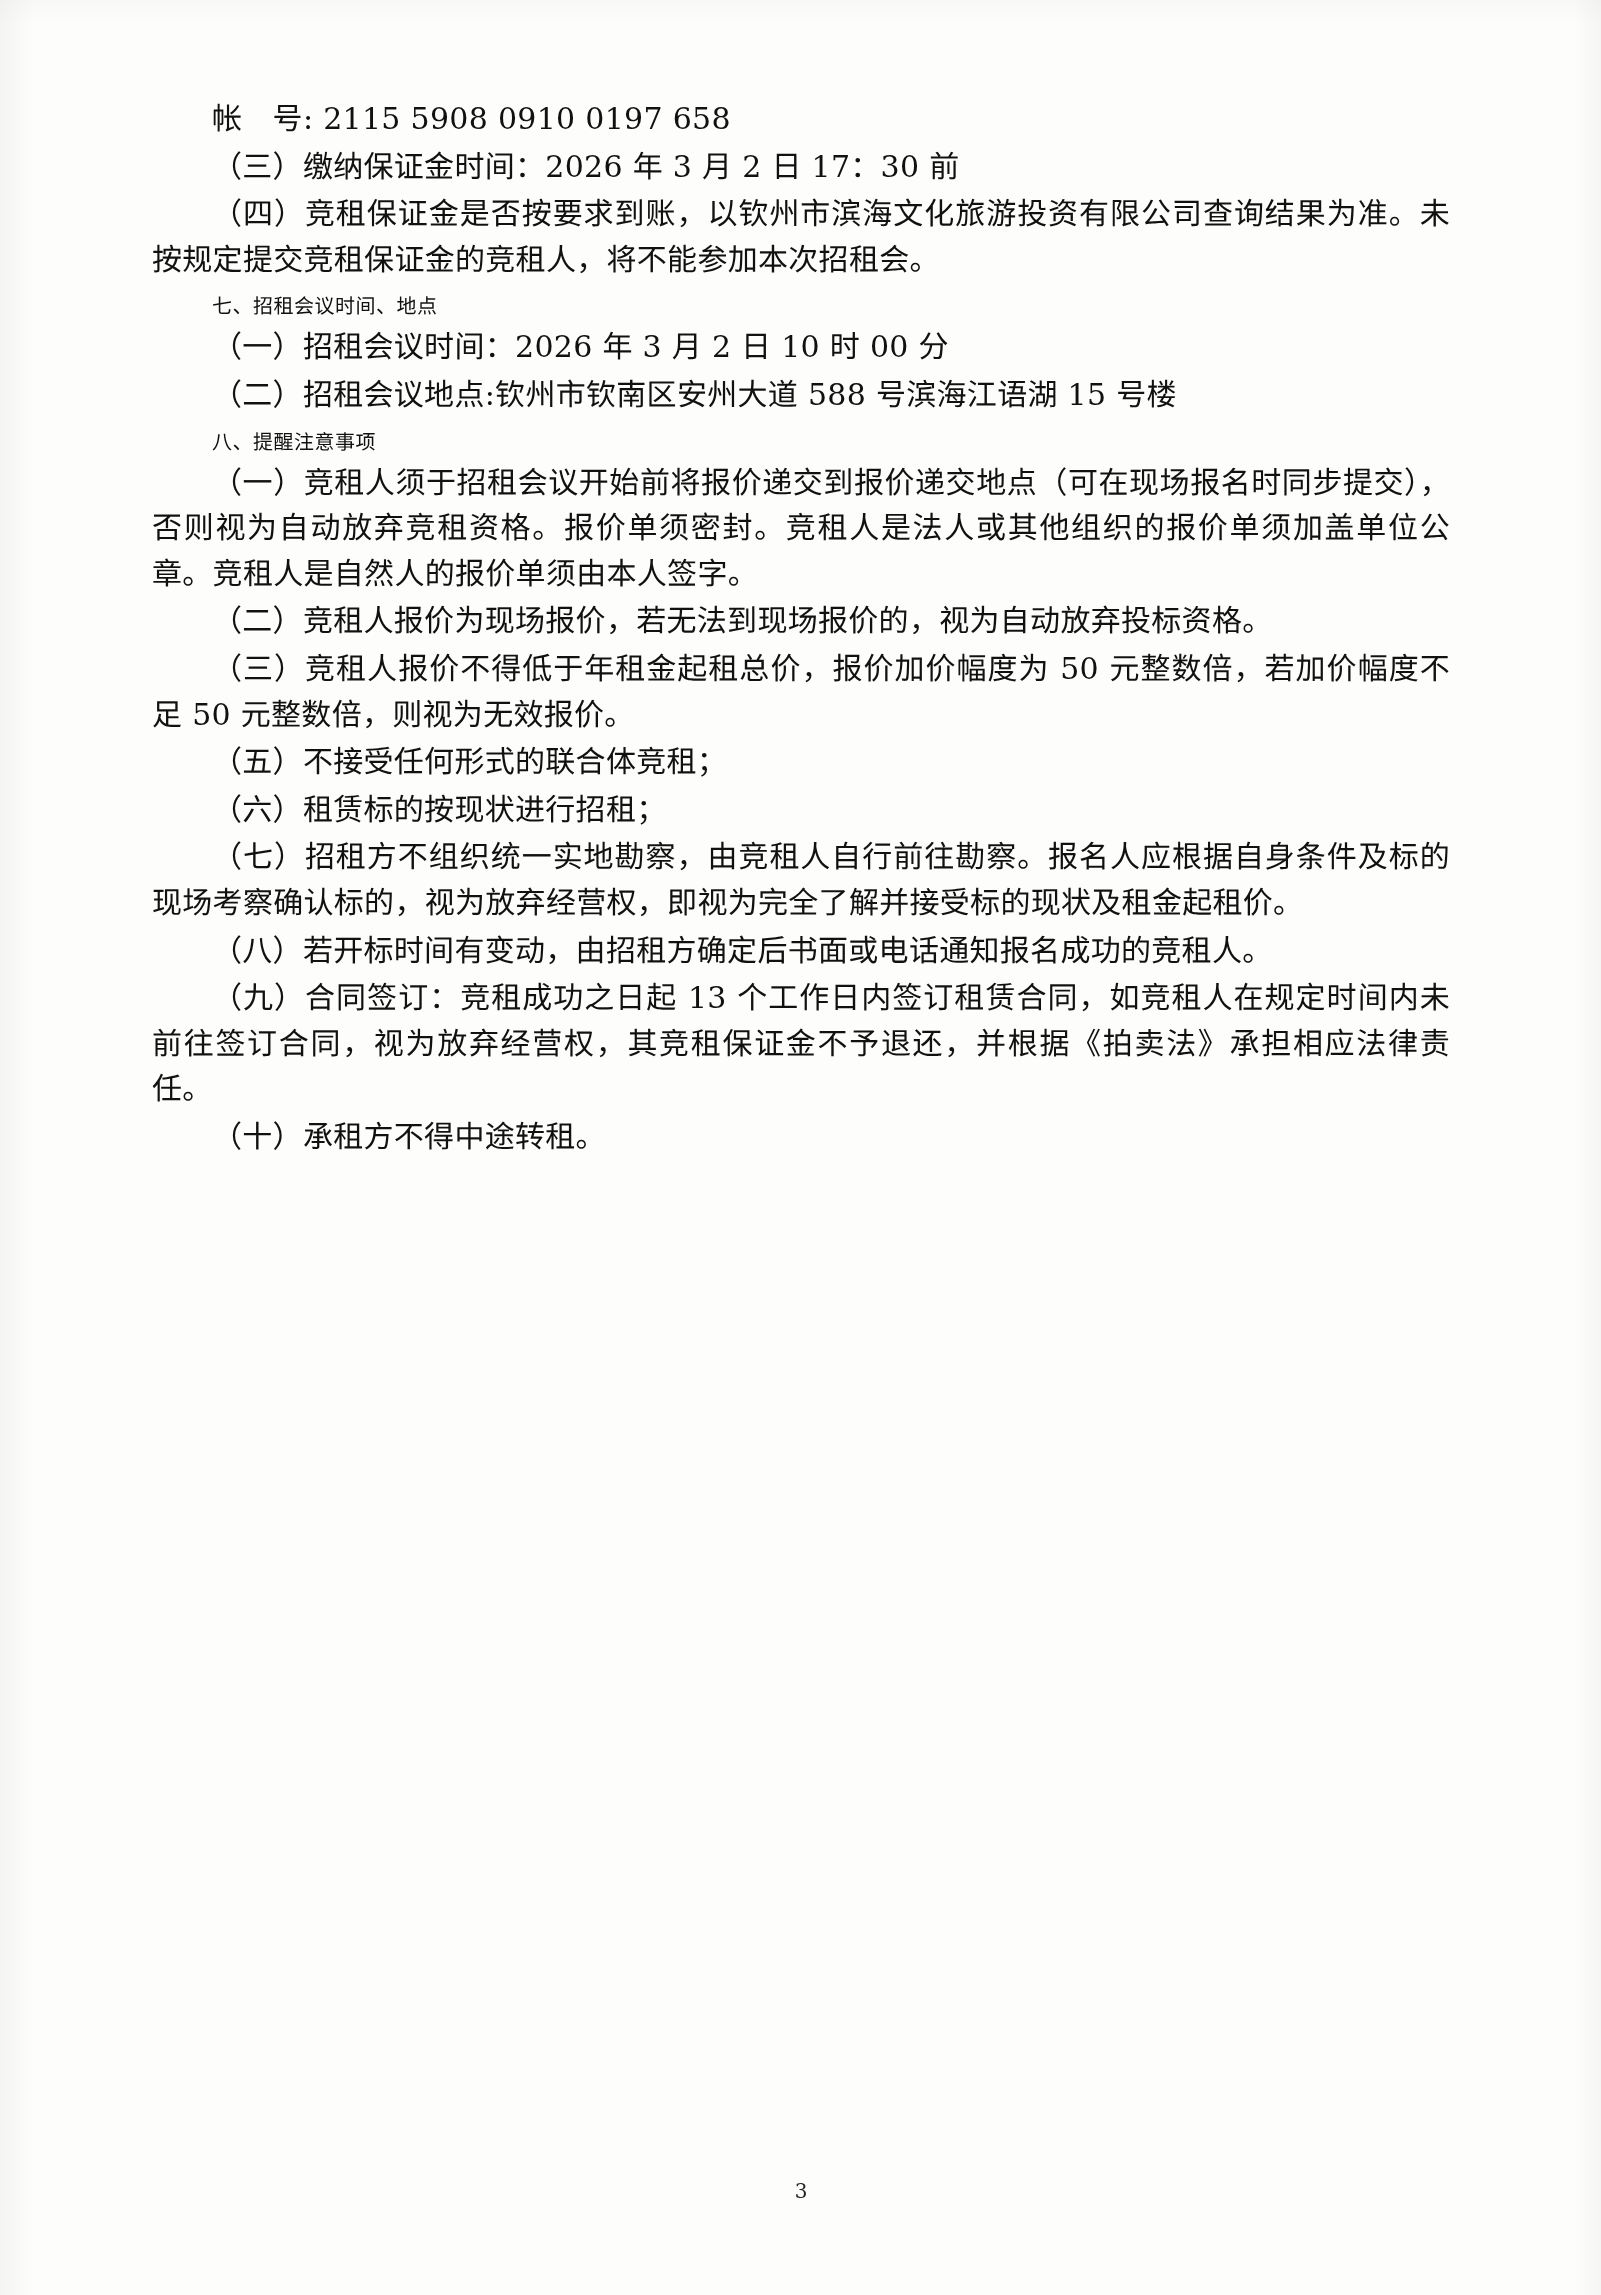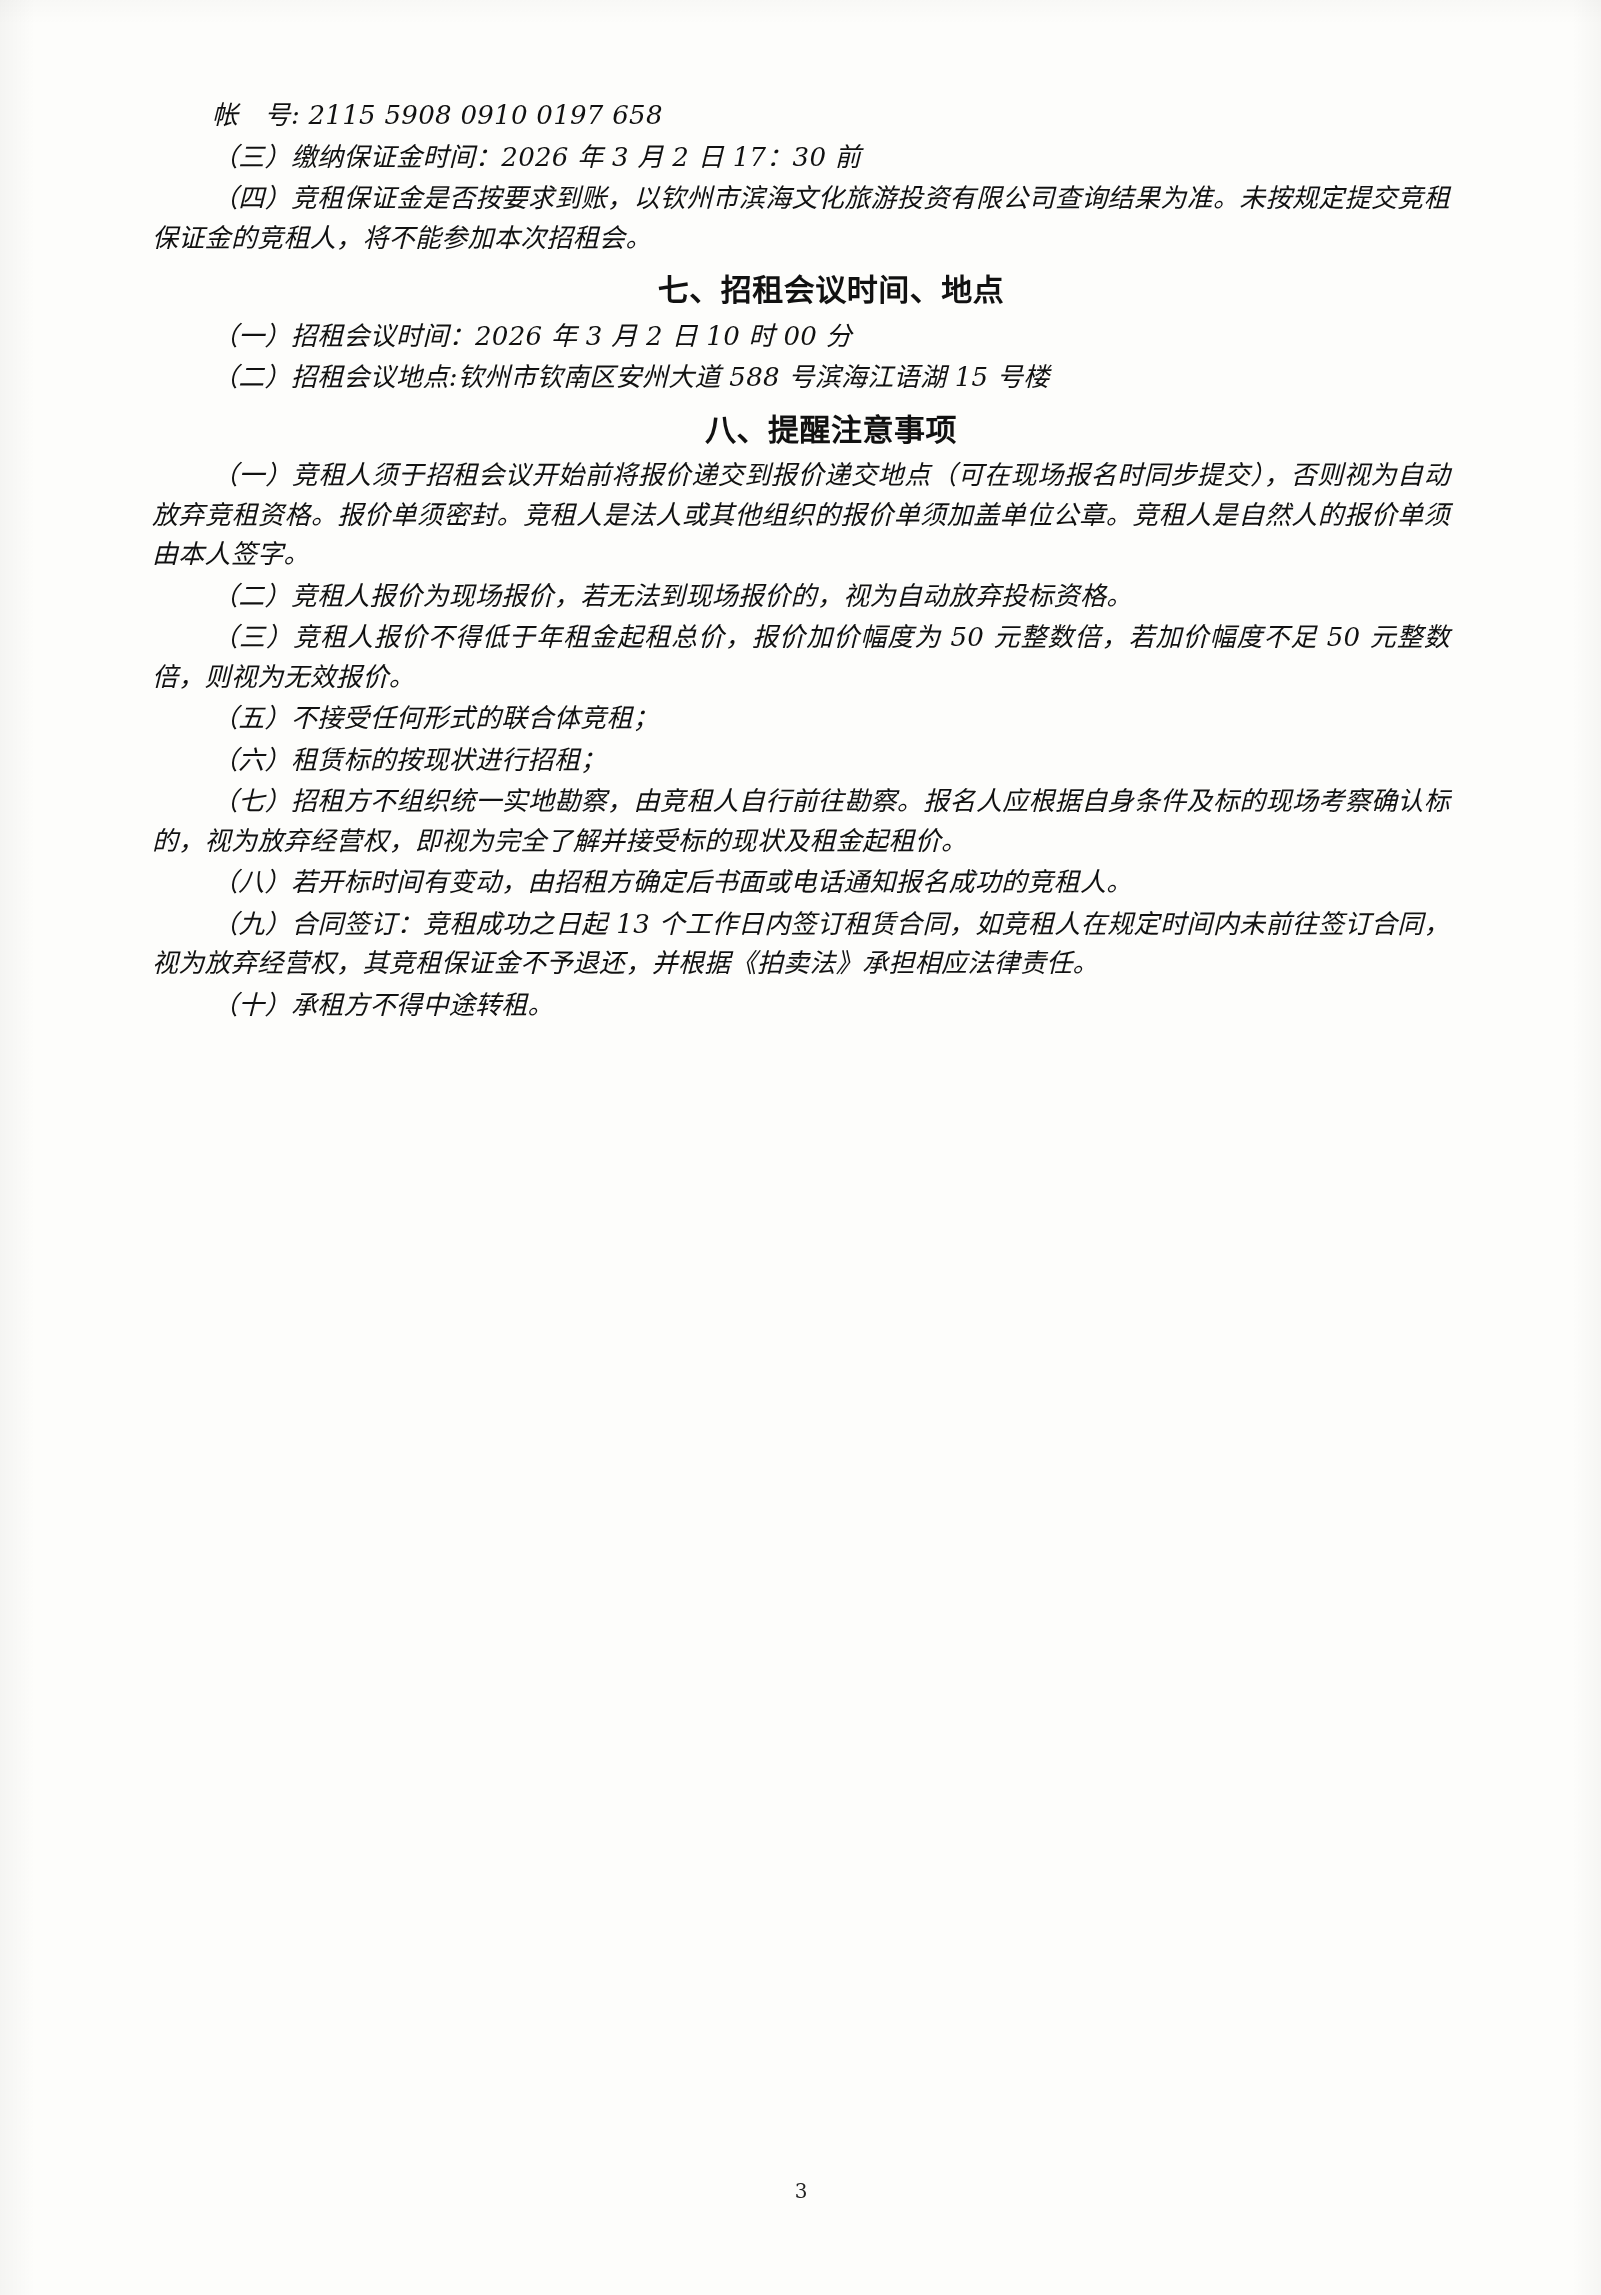--- a/index.html
+++ b/index.html
@@ -36,39 +36,37 @@
 
   .doc-body {
     position: absolute;
     left: 152px;
     top: 96px;
     width: 1298px;
   }
 
   p.para {
     margin: 0 0 2px 0;
-    font-size: 26px;
+    font-size: 30px;
     line-height: 1.52;
     text-align: justify;
     text-justify: inter-ideograph;
     letter-spacing: 0.3px;
-    font-style: italic;
   }
   p.indent {
     text-indent: 60px;
   }
   h2.heading {
     margin: 9px 0 3px 0;
-    font-size: 31px;
+    font-size: 20px;
     line-height: 1.5;
-    font-weight: bold;
+    font-weight: normal;
     text-indent: 60px;
     letter-spacing: 0.5px;
     font-family: "DejaVu Sans", "Liberation Sans", sans-serif;
-    text-align: center;
   }
   .page-number {
     position: absolute;
     left: 0;
     right: 0;
     top: 2179px;
     text-align: center;
     font-size: 20px;
     font-family: "DejaVu Serif", "Liberation Serif", serif;
     color: #222;

